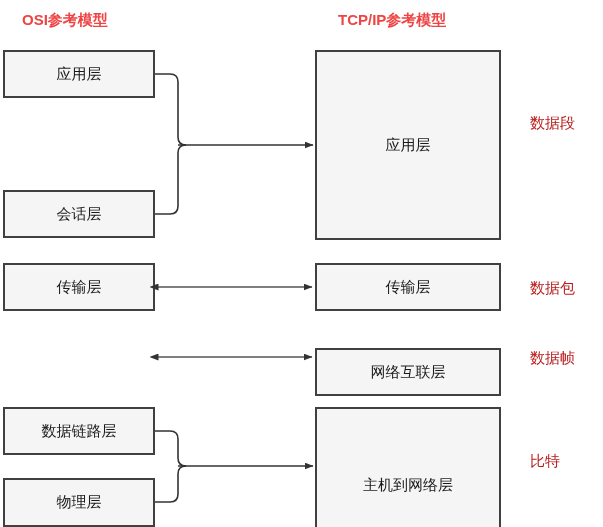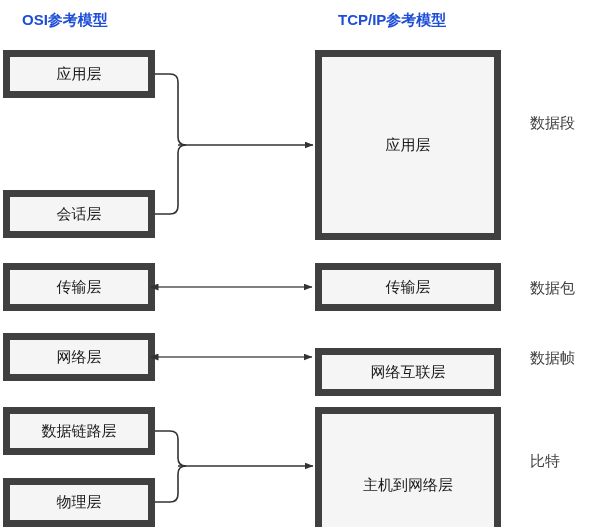--- a/index.html
+++ b/index.html
@@ -12,32 +12,32 @@
     width: 603px;
     height: 527px;
     background: #ffffff;
     overflow: hidden;
     font-family: "Liberation Sans", "DejaVu Sans", sans-serif;
   }
   .col-title {
     position: absolute;
     font-size: 15px;
     font-weight: bold;
-    color: #1d4ed8;
+    color: #ef4444;
     white-space: nowrap;
     letter-spacing: 0px;
   }
   #title-osi { left: 22px; top: 11px; }
   #title-tcpip { left: 338px; top: 11px; }
 
   .layer-box {
     position: absolute;
     box-sizing: border-box;
     background: #f5f5f5;
-    border: 7px solid #404040;
+    border: 2px solid #404040;
     display: flex;
     align-items: center;
     justify-content: center;
     color: #1a1a1a;
     font-size: 15px;
     white-space: nowrap;
   }
 
   
   .osi-box { left: 3px; width: 152px; height: 48px; }
@@ -54,21 +54,21 @@
   #tcp-app       { top: 50px;  height: 190px; }
   #tcp-transport { top: 263px; height: 48px; }
   #tcp-internet  { top: 348px; height: 48px; }
   #tcp-host      { top: 407px; height: 156px; }
 
   
   .pdu-label {
     position: absolute;
     left: 530px;
     font-size: 15px;
-    color: #404040;
+    color: #b91c1c;
     white-space: nowrap;
   }
   #pdu-segment { top: 114px; }
   #pdu-packet  { top: 279px; }
   #pdu-frame   { top: 349px; text-align: center; }
   #pdu-bit     { top: 452px; }
 
   
   #links {
     position: absolute;
@@ -83,21 +83,20 @@
 <body>
 
 <div id="canvas">
 
   <div class="col-title" id="title-osi">OSI参考模型</div>
   <div class="col-title" id="title-tcpip">TCP/IP参考模型</div>
 
   <div class="layer-box osi-box" id="osi-app">应用层</div>
   <div class="layer-box osi-box" id="osi-session">会话层</div>
   <div class="layer-box osi-box" id="osi-transport">传输层</div>
-  <div class="layer-box osi-box" id="osi-network">网络层</div>
   <div class="layer-box osi-box" id="osi-physical">物理层</div>
   <div class="layer-box osi-box" id="osi-datalink">数据链路层</div>
 
   <div class="layer-box tcp-box" id="tcp-app">应用层</div>
   <div class="layer-box tcp-box" id="tcp-transport">传输层</div>
   <div class="layer-box tcp-box" id="tcp-internet">网络互联层</div>
   <div class="layer-box tcp-box" id="tcp-host">主机到网络层</div>
 
   <div class="pdu-label" id="pdu-segment">数据段</div>
   <div class="pdu-label" id="pdu-packet">数据包</div>

